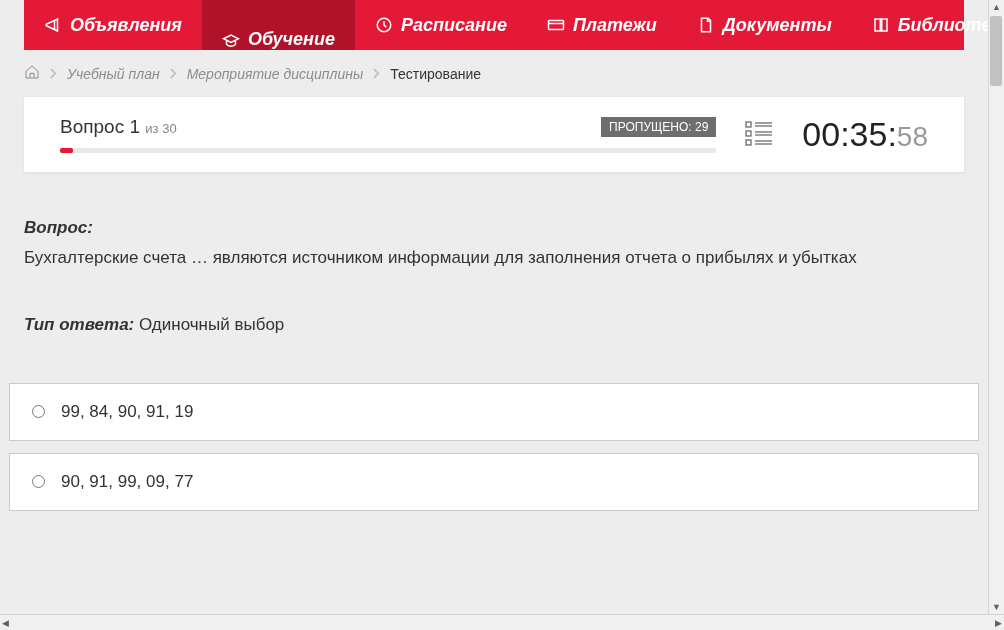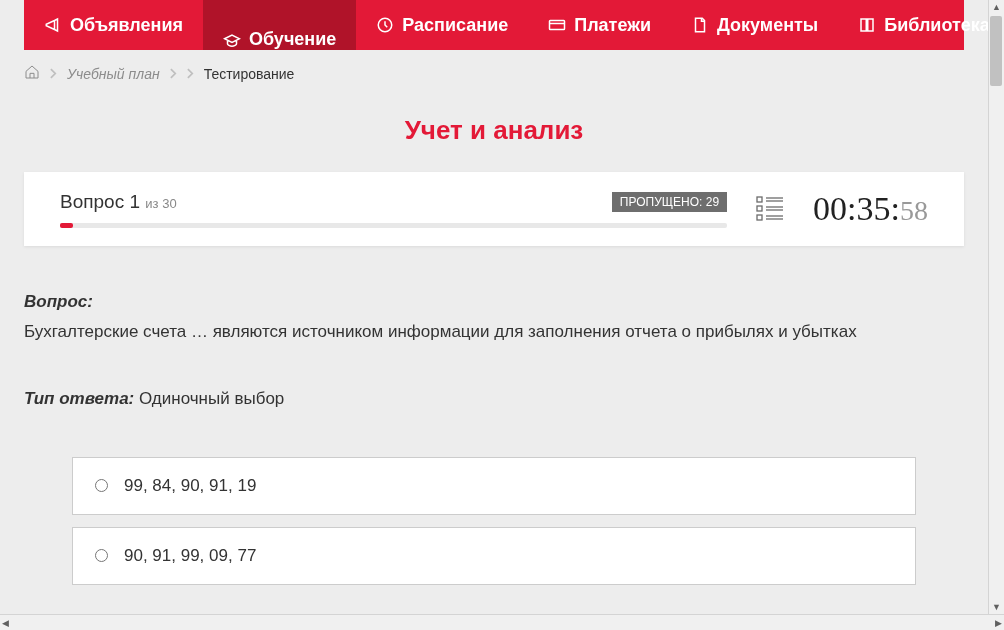--- a/index.html
+++ b/index.html
@@ -54,20 +54,21 @@
   }
 
   
   .nav {
     background: #e31937;
     height: 50px;
     display: flex;
     align-items: stretch;
     width: 940px;
     margin: 0 auto;
+    font-style: italic;
   }
   .nav-item {
     display: flex;
     align-items: center;
     padding: 0 20px;
     color: #fff;
     font-size: 18px;
     font-weight: 700;
     cursor: pointer;
     gap: 8px;
@@ -152,21 +153,20 @@
     height: 5px;
     background: #e31937;
     border-radius: 2px;
     width: 2%;
   }
   .list-icon svg { width: 30px; height: 30px; stroke: #6b6b6b; stroke-width: 1.3; fill: none; }
   .timer {
     font-size: 34px;
     font-weight: 400;
     color: #222;
-    font-family: Liberation Serif, serif;
   }
   .timer .light { color: #999; font-size: 28px; }
 
   
   .question-block {
     width: 940px;
     margin: 46px auto 12px;
   }
   .q-heading {
     font-style: italic;
@@ -179,21 +179,21 @@
     line-height: 1.45;
   }
   .answer-meta {
     margin-top: 44px;
     font-size: 17px;
   }
   .answer-meta .b { font-style: italic; font-weight: 700; }
 
   
   .options {
-    width: 844px;
+    width: 970px;
     margin: 48px auto 0;
     display: flex;
     flex-direction: column;
     gap: 12px;
   }
   .option {
     border: 1px solid #ccc;
     background: #fff;
     padding: 18px 22px;
     display: flex;
@@ -273,27 +273,27 @@
           <path d="M9 21v-7h6v7"></path>
         </svg>
     </span>
     <span class="bc-sep"><svg viewBox="0 0 8 12">
           <path d="M1 1l5 5-5 5"></path>
         </svg></span>
     <span class="bc-link">Учебный план</span>
     <span class="bc-sep"><svg viewBox="0 0 8 12">
           <path d="M1 1l5 5-5 5"></path>
         </svg></span>
+    <span class="bc-link">Мероприятие дисциплины</span>
     <span class="bc-sep"><svg viewBox="0 0 8 12">
           <path d="M1 1l5 5-5 5"></path>
         </svg></span>
     <span class="bc-current">Тестирование</span>
   </div>
 
-  <div class="page-title">Учет и анализ</div>
 
   <div class="status-card">
     <div class="status-left">
       <div class="status-top">
         <div class="q-label">
           <span>Вопрос</span>
           <span>1</span>
           <span class="small">
             <span>из</span>
             <span>30</span>

